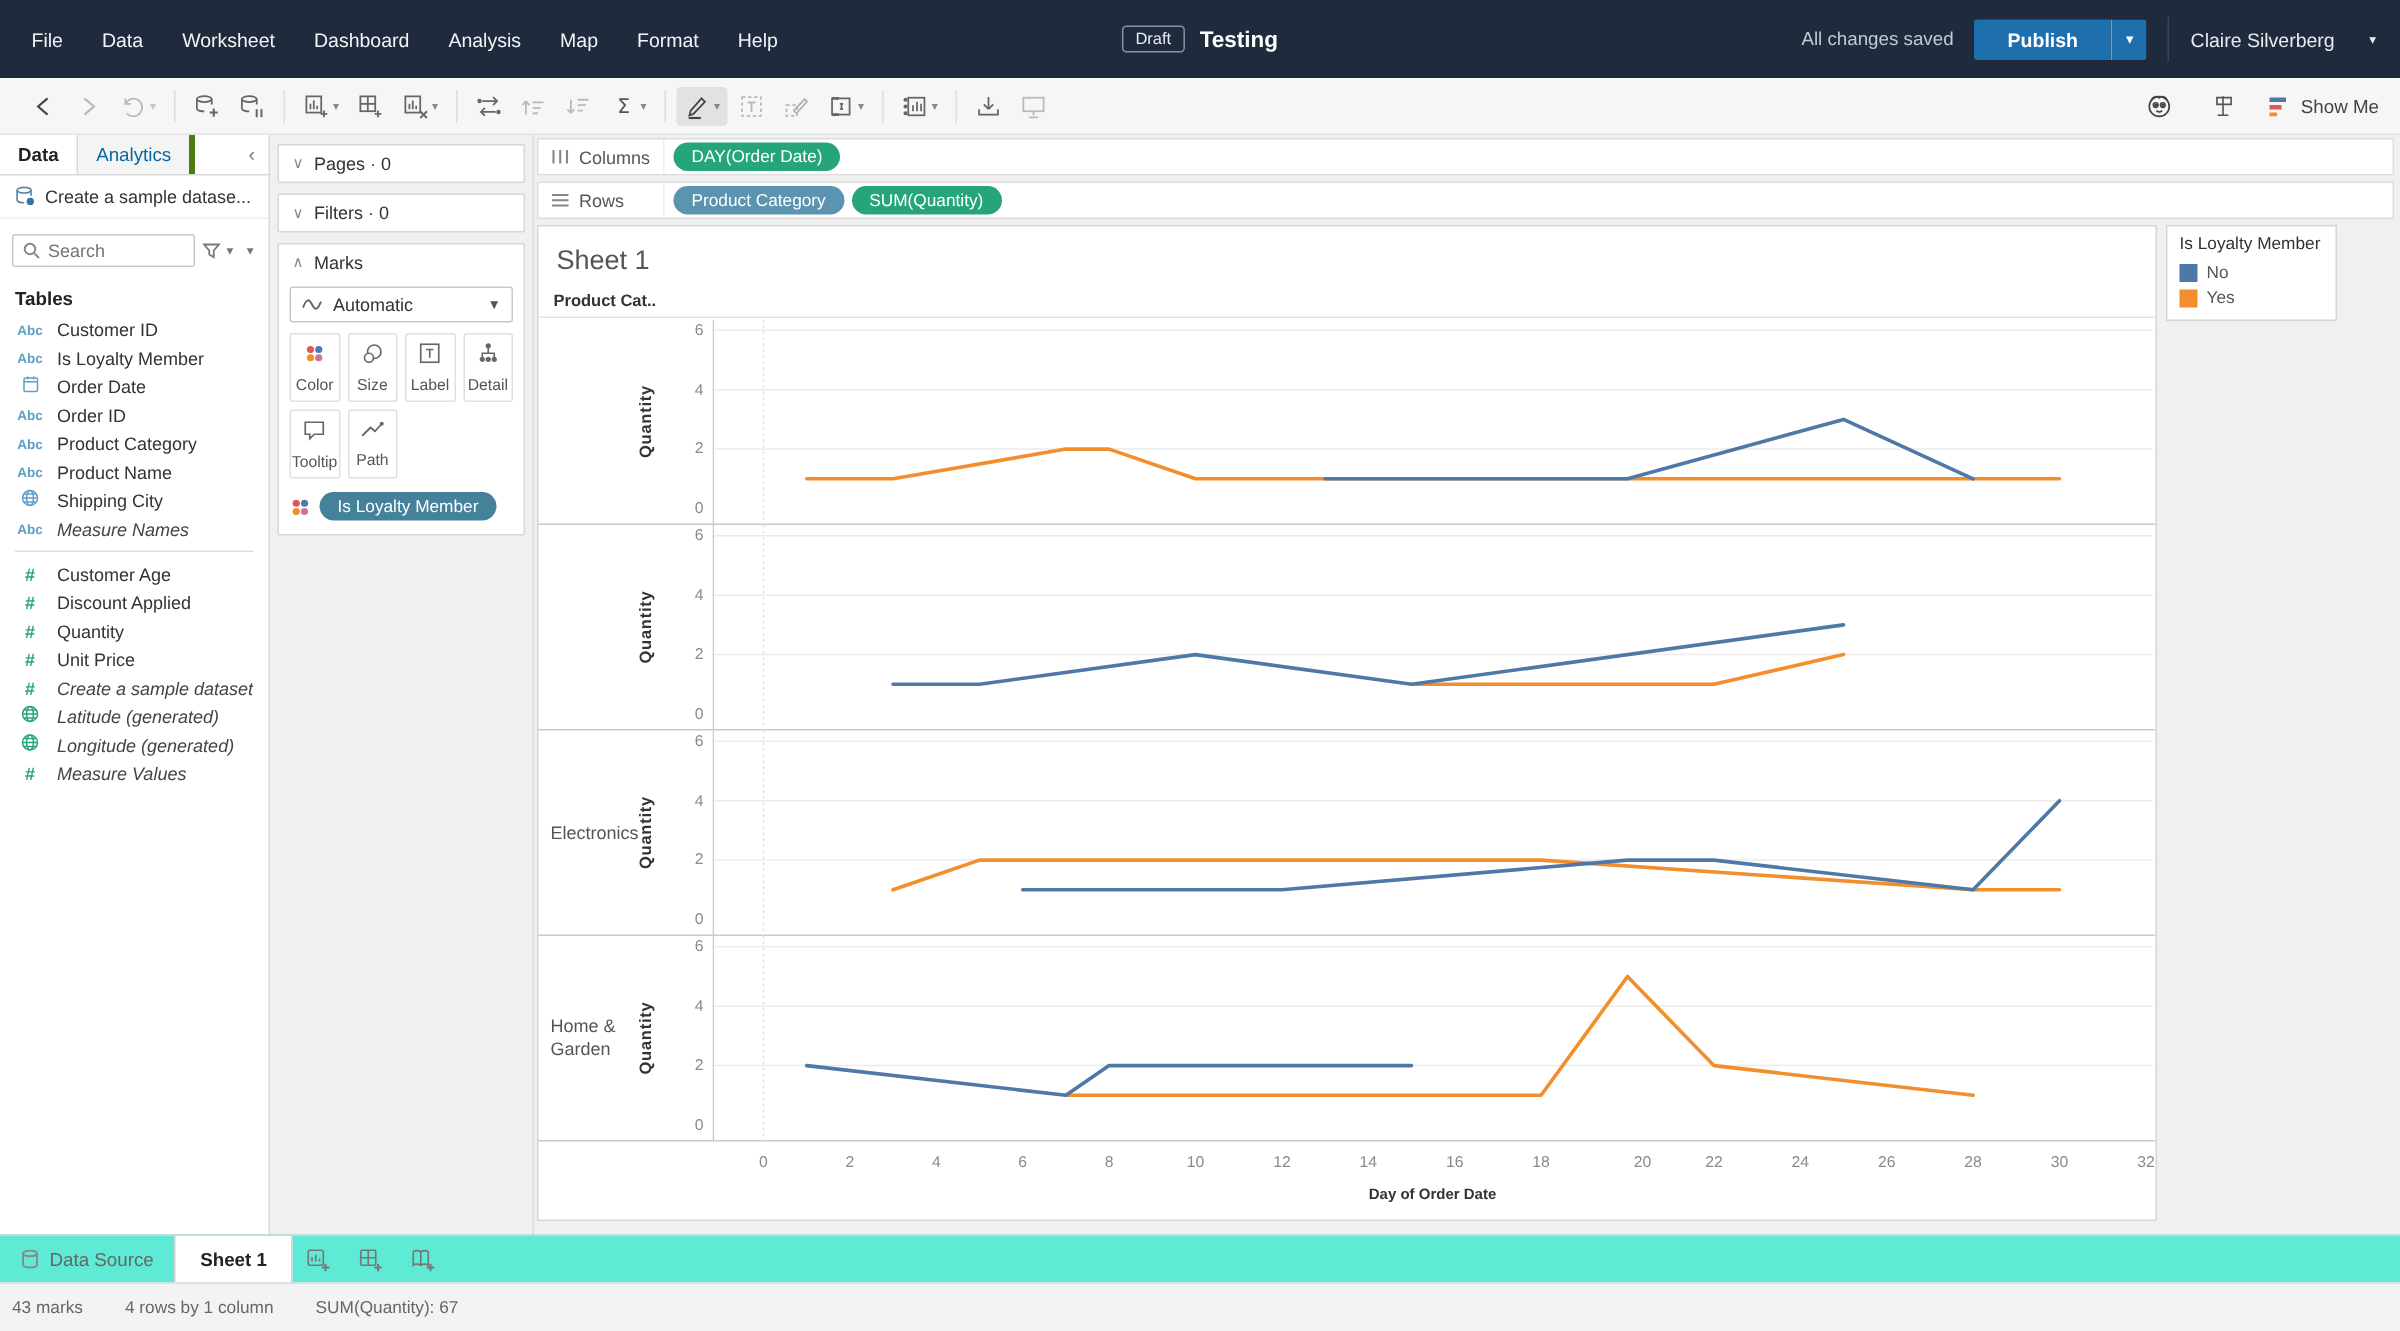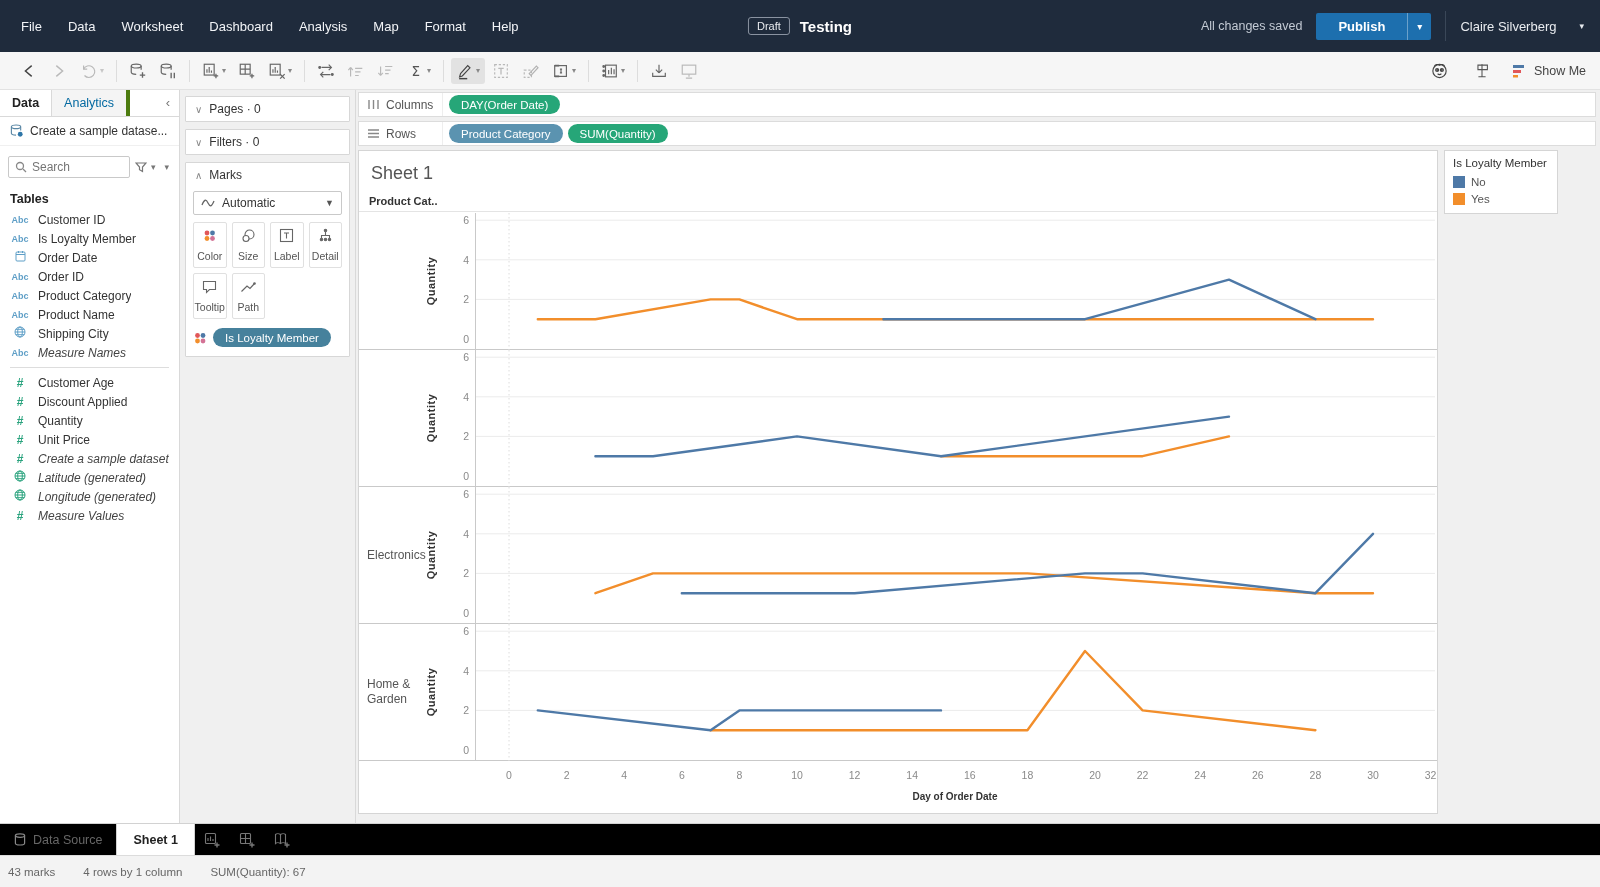--- a/index.html
+++ b/index.html
@@ -114,21 +114,21 @@
   .xtick { position:absolute; top:8px; transform:translateX(-50%); font-size:10.5px; color:#8a8a8a; }
   #xlabel { position:absolute; top:640px; left:116px; width:960px; text-align:center; font-size:10px;
     font-weight:bold; color:#333; }
   #legend-card { position:absolute; left:1086px; top:0; width:114px; height:64px; background:#fff;
     border:1px solid #d5d5d5; padding:6px 8px; }
   #legend-title { font-size:11.5px; color:#333; margin-bottom:4px; }
   .legend-item { display:flex; align-items:center; gap:6px; font-size:11.5px; color:#555; height:17px; cursor:pointer; }
   .legend-swatch { width:12px; height:12px; flex-shrink:0; }
 
   
-  #sheet-tabs { position:absolute; left:0; right:0; bottom:32px; height:32px; background:#000000;
+  #sheet-tabs { position:absolute; left:0; right:0; bottom:32px; height:32px; background:#5eead4;
     border-top:1px solid #d2d2d2; display:flex; align-items:stretch; }
   .ds-tab { display:flex; align-items:center; gap:7px; padding:0 14px; font-size:12.5px; color:#666;
     cursor:pointer; }
   .sheet-tab { display:flex; align-items:center; padding:0 16px; font-size:12.5px; color:#222;
     background:#fff; border-left:1px solid #d2d2d2; border-right:1px solid #d2d2d2; cursor:pointer; font-weight:bold; }
   .new-btn { display:flex; align-items:center; padding:0 9px; cursor:pointer; }
 
   
   #status-bar { position:absolute; left:0; right:0; bottom:0; height:32px; background:#f3f3f3;
     border-top:1px solid #dcdcdc; display:flex; align-items:center; gap:28px; padding-left:8px;

